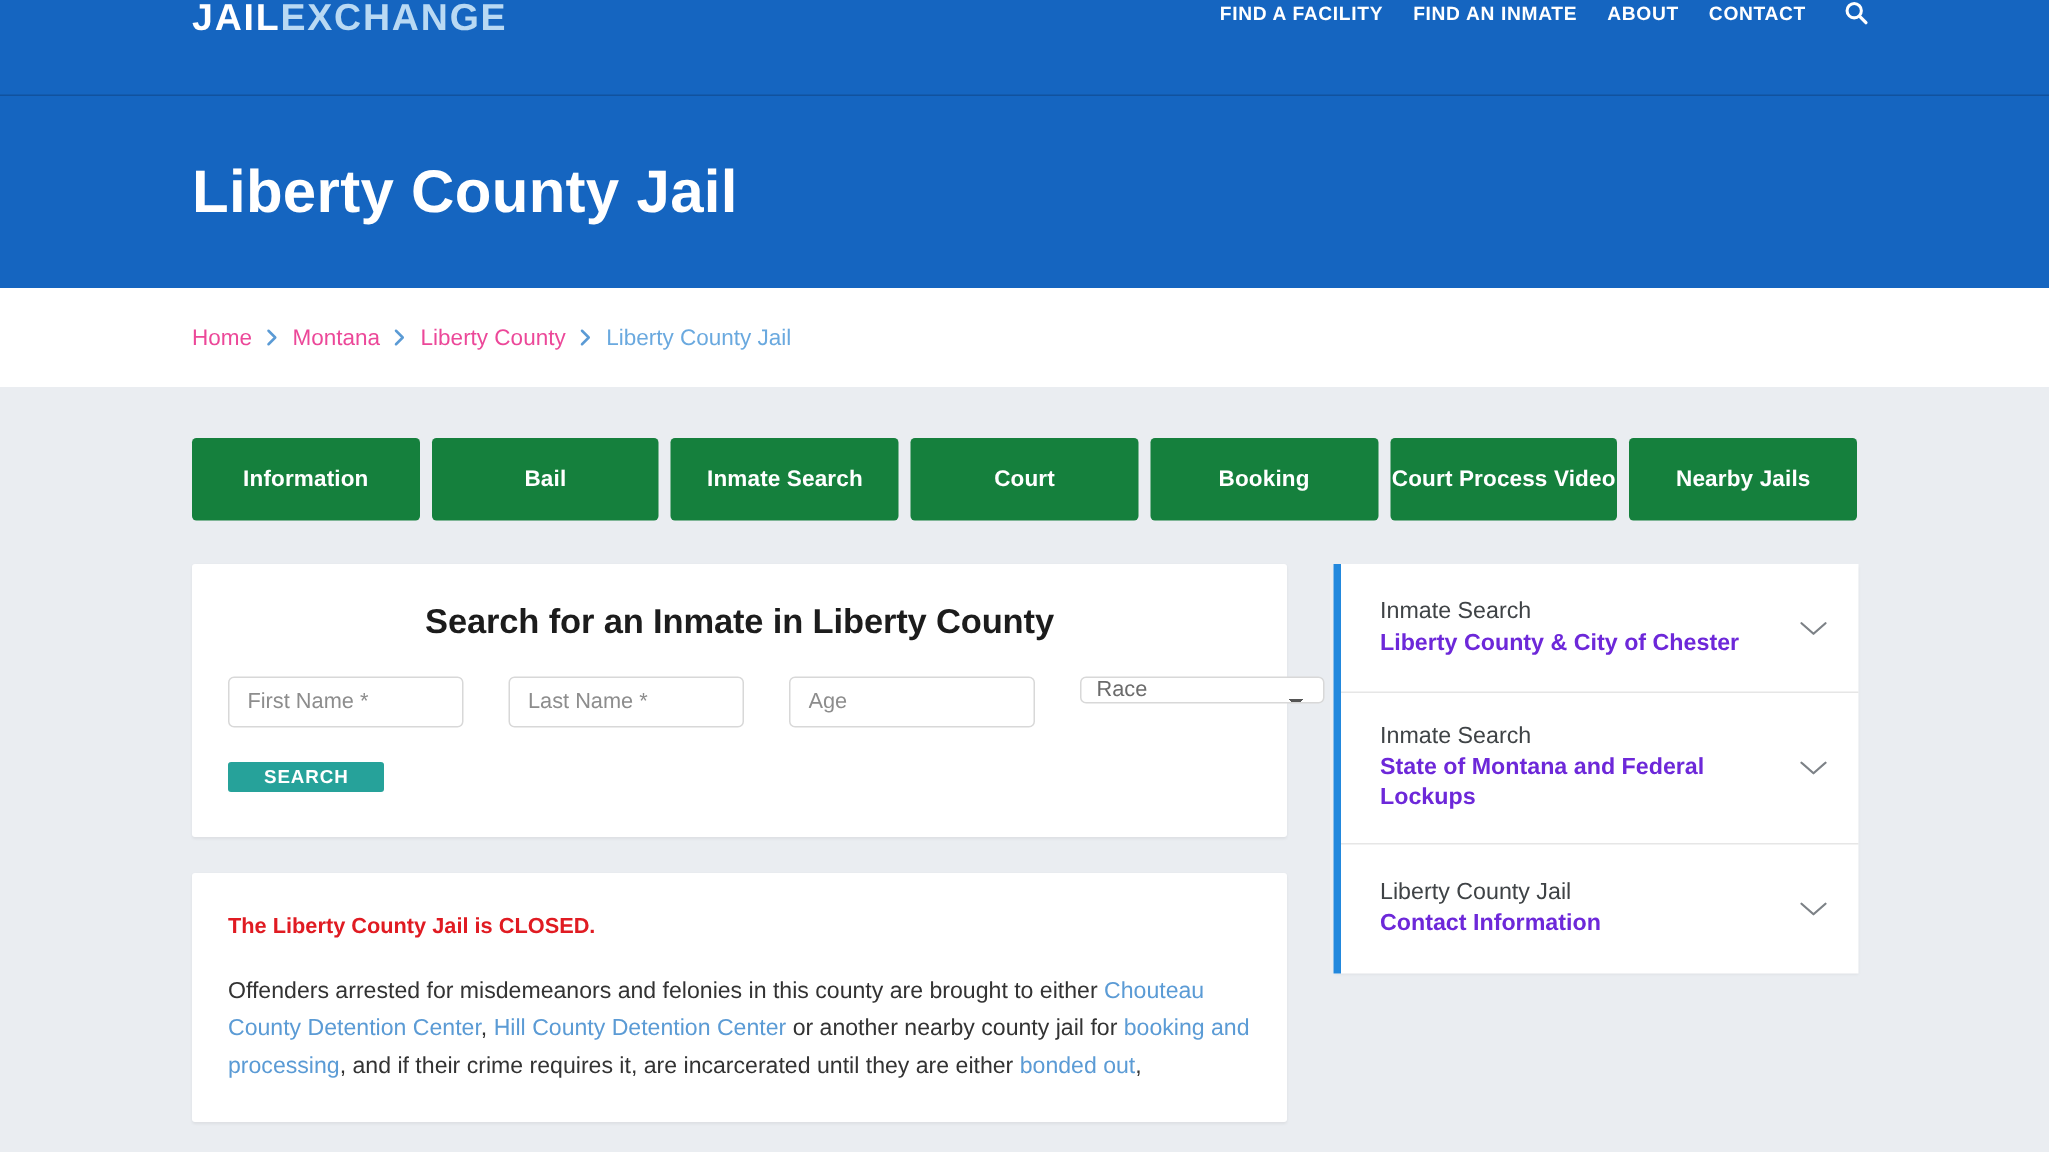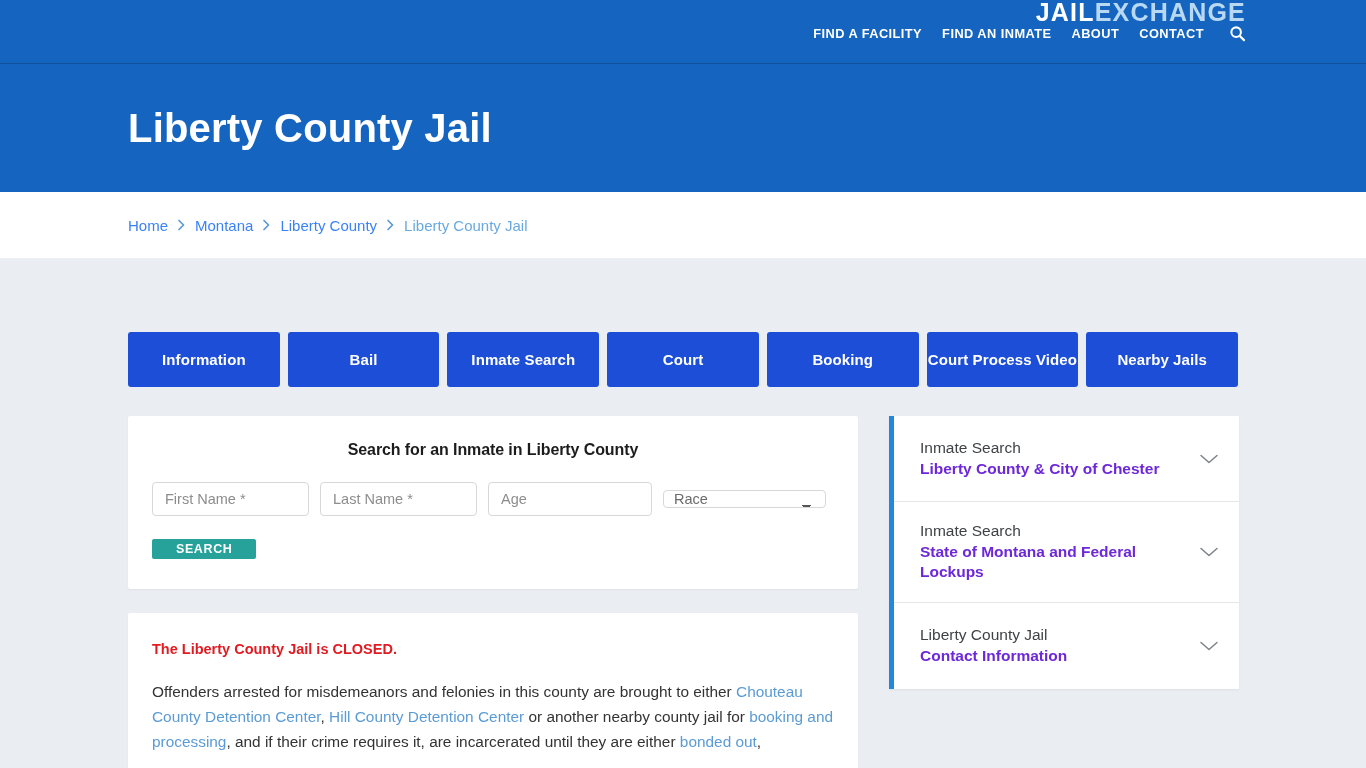--- a/index.html
+++ b/index.html
@@ -10,24 +10,23 @@
     font-family: "Liberation Sans", sans-serif;
     -webkit-font-smoothing: antialiased;
   }
 
   
   .topbar {
     height: 64px;
     background: #1565c0;
     border-bottom: 1px solid #11529e;
     display: flex;
-    align-items: flex-end;
+    align-items: flex-start;
     padding: 0 120px 0 128px;
     position: relative;
-    flex-direction: column;
   }
   .logo {
     font-size: 25px;
     font-weight: bold;
     letter-spacing: 1.2px;
     line-height: 1;
     white-space: nowrap;
     user-select: none;
   }
   .logo .l-jail { color: #ffffff; }
@@ -74,21 +73,21 @@
   
   .crumbband {
     background: #ffffff;
     height: 66px;
     padding: 0 128px;
     display: flex;
     align-items: center;
   }
   .crumbs { display: flex; align-items: center; gap: 9px; }
   .crumb {
-    color: #3b82f6;
+    color: #ec4899;
     font-size: 15px;
     text-decoration: none;
     cursor: pointer;
     white-space: nowrap;
   }
   .crumb.last { color: #6aa9df; cursor: default; }
   .crumb-sep {
     color: #5b9bd5;
     display: flex;
     align-items: center;
@@ -102,57 +101,56 @@
   }
 
   .tabs {
     display: flex;
     gap: 8px;
     margin-bottom: 29px;
   }
   .tab {
     flex: 1 1 0;
     height: 55px;
-    background: #1d4ed8;
+    background: #15803d;
     color: #ffffff;
     border: none;
     border-radius: 3px;
     font-family: "Liberation Sans", sans-serif;
     font-size: 15px;
     font-weight: bold;
     letter-spacing: 0.1px;
     cursor: pointer;
     white-space: nowrap;
     overflow: hidden;
     display: flex;
     align-items: center;
     justify-content: center;
-    margin-top: 40px;
   }
 
   .cols { display: flex; gap: 31px; align-items: flex-start; }
   .col-main { width: 730px; flex: none; }
   .col-side { width: 350px; flex: none; }
 
   
   .card {
     background: #ffffff;
     border-radius: 2px;
     box-shadow: 0 1px 2px rgba(0,0,0,0.06);
   }
   .search-card { padding: 25px 24px 30px 24px; margin-bottom: 24px; }
   .search-heading {
     text-align: center;
-    font-size: 16px;
+    font-size: 23px;
     font-weight: bold;
     color: #1c1c1c;
     margin-bottom: 23px;
     letter-spacing: -0.1px;
   }
-  .form-row { display: flex; gap: 11px; margin-bottom: 23px; align-items: center; }
+  .form-row { display: flex; gap: 30px; margin-bottom: 23px; }
   .finput {
     height: 34px;
     border: 1px solid #d8d8d8;
     border-radius: 4px;
     background: #ffffff;
     padding: 0 12px;
     font-family: "Liberation Sans", sans-serif;
     font-size: 14.5px;
     color: #333;
     outline: none;

